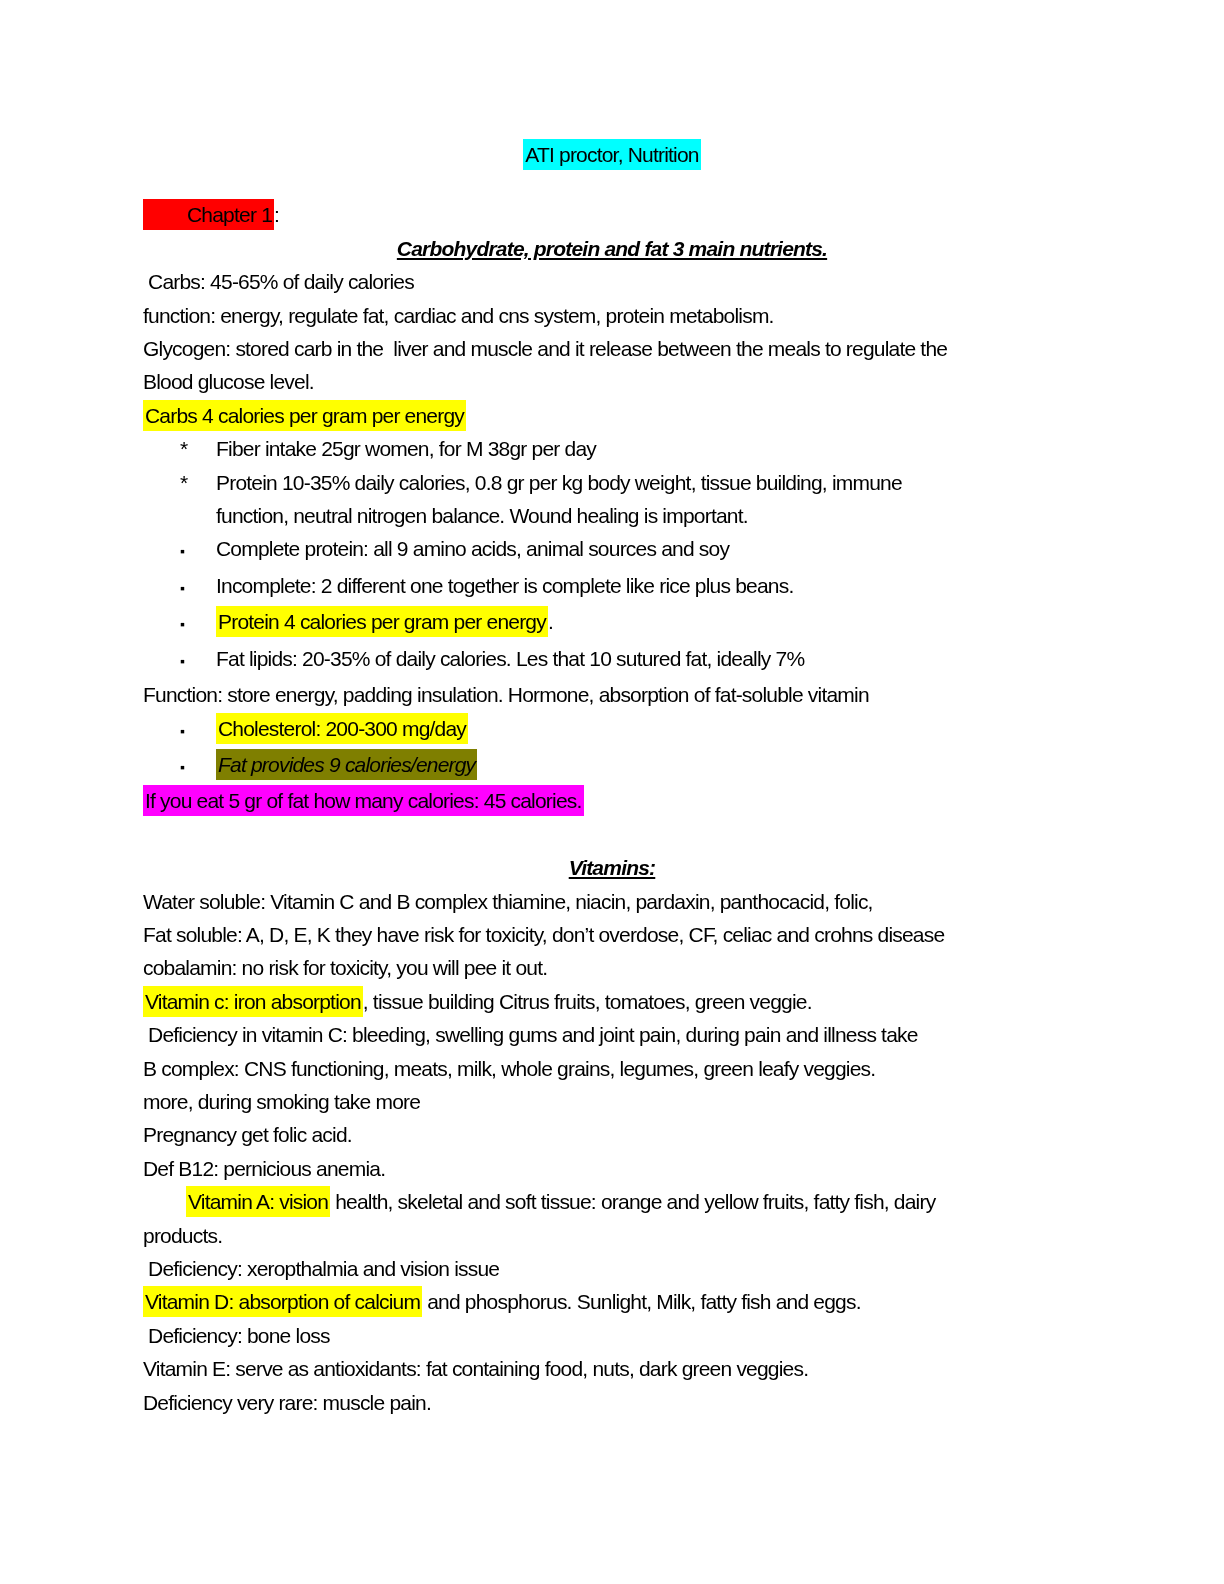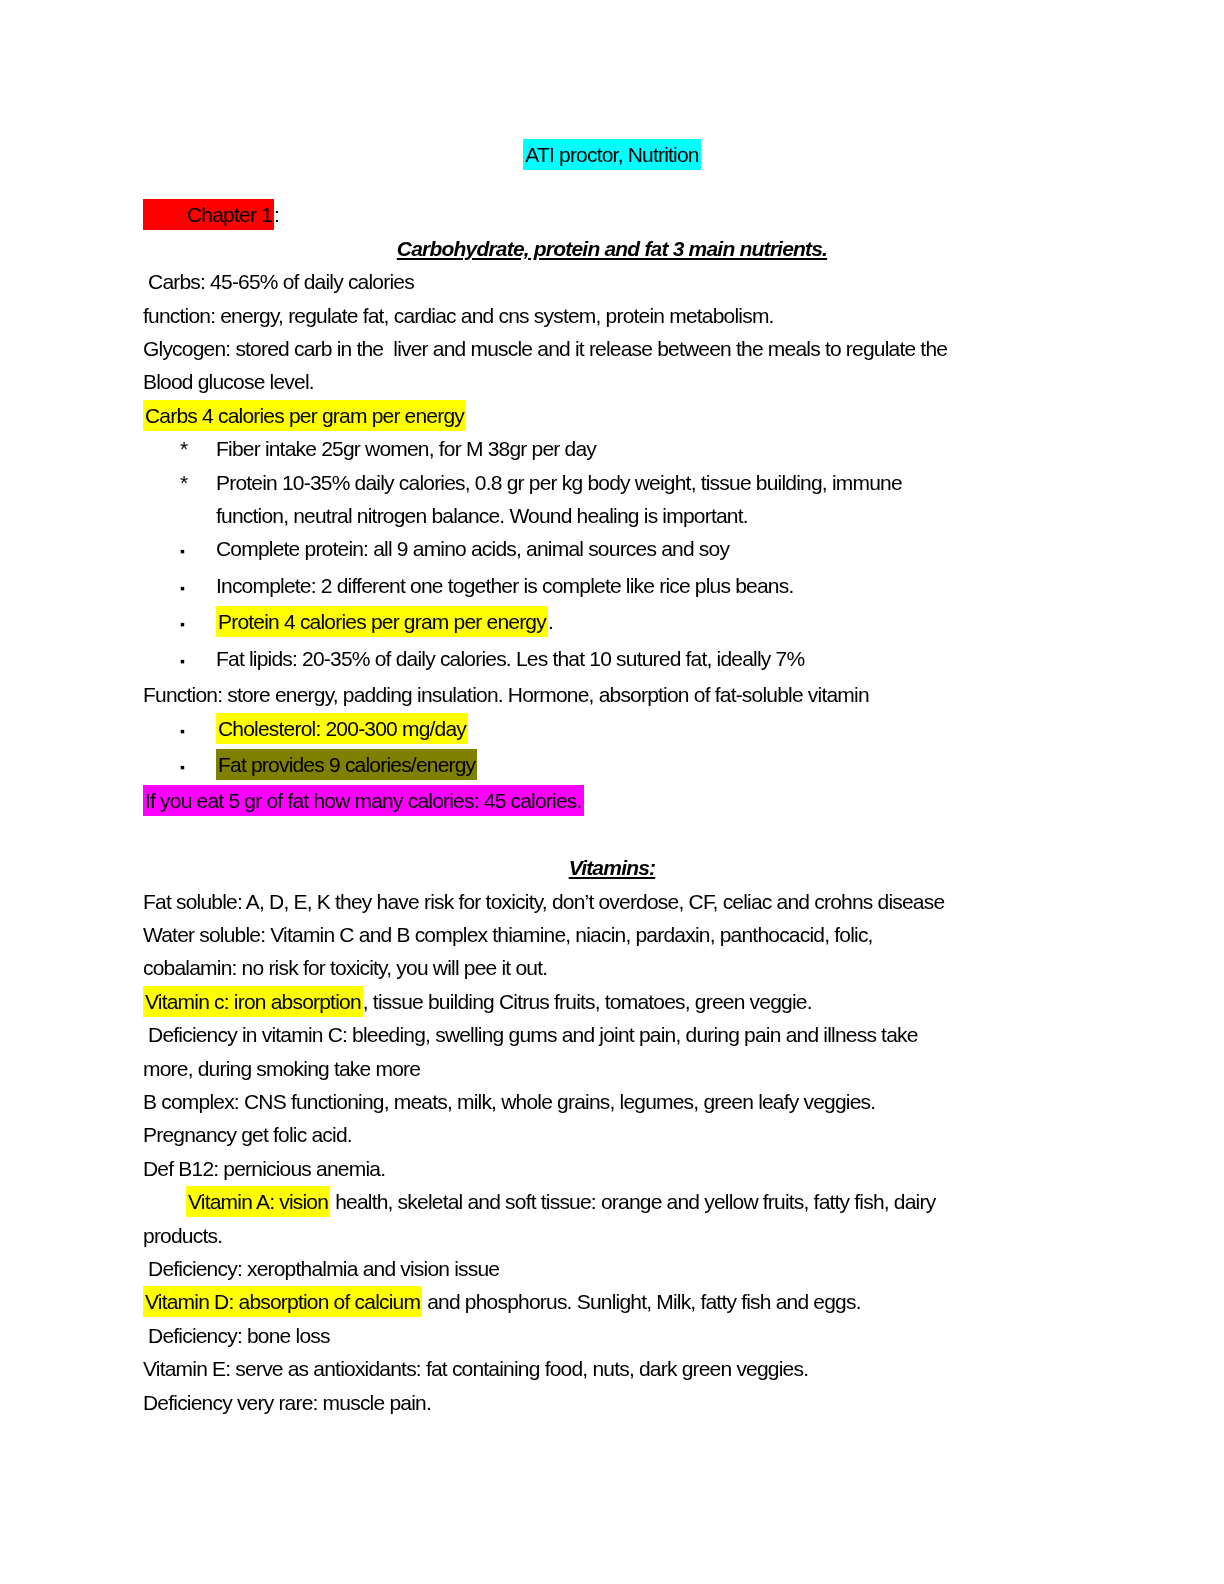--- a/index.html
+++ b/index.html
@@ -71,31 +71,31 @@
       <div class="line"><span class="hl" style="background-color: rgb(255, 255, 0);">Carbs 4 calories per gram per energy</span></div>
       <div class="line bulleted"><span class="marker">*</span><span>Fiber intake 25gr women, for M 38gr per day</span></div>
       <div class="line bulleted"><span class="marker">*</span><span>Protein 10-35% daily calories, 0.8 gr per kg body weight, tissue building, immune</span></div>
       <div class="line indent-text"><span>function, neutral nitrogen balance. Wound healing is important.</span></div>
       <div class="line bulleted"><span class="marker sq">▪</span><span>Complete protein: all 9 amino acids, animal sources and soy</span></div>
       <div class="line bulleted"><span class="marker sq">▪</span><span>Incomplete: 2 different one together is complete like rice plus beans.</span></div>
       <div class="line bulleted"><span class="marker sq">▪</span><span class="hl" style="background-color: rgb(255, 255, 0);">Protein 4 calories per gram per energy</span><span>.</span></div>
       <div class="line bulleted"><span class="marker sq">▪</span><span>Fat lipids: 20-35% of daily calories. Les that 10 sutured fat, ideally 7%</span></div>
       <div class="line"><span>Function: store energy, padding insulation. Hormone, absorption of fat-soluble vitamin</span></div>
       <div class="line bulleted"><span class="marker sq">▪</span><span class="hl" style="background-color: rgb(255, 255, 0);">Cholesterol: 200-300 mg/day</span></div>
-      <div class="line bulleted"><span class="marker sq">▪</span><span class="hl" style="background-color: rgb(127, 127, 0);">Fat provides 9 calories/energy</span></div>
+      <div class="line bulleted"><span class="marker sq">▪</span><span class="hl" style="background-color: rgb(127, 127, 0); font-style: italic;">Fat provides 9 calories/energy</span></div>
       <div class="line"><span class="hl" style="background-color: rgb(255, 0, 255);">If you eat 5 gr of fat how many calories: 45 calories.</span></div>
       <div class="line">&nbsp;</div>
       <div class="line center heading"><span>Vitamins:</span></div>
+      <div class="line"><span>Water soluble: Vitamin C and B complex thiamine, niacin, pardaxin, panthocacid, folic,</span></div>
       <div class="line"><span>Fat soluble: A, D, E, K they have risk for toxicity, don’t overdose, CF, celiac and crohns disease</span></div>
-      <div class="line"><span>Water soluble: Vitamin C and B complex thiamine, niacin, pardaxin, panthocacid, folic,</span></div>
       <div class="line"><span>cobalamin: no risk for toxicity, you will pee it out.</span></div>
       <div class="line"><span class="hl" style="background-color: rgb(255, 255, 0);">Vitamin c: iron absorption</span><span>, tissue building Citrus fruits, tomatoes, green veggie.</span></div>
       <div class="line"><span> Deficiency in vitamin C: bleeding, swelling gums and joint pain, during pain and illness take</span></div>
+      <div class="line"><span>B complex: CNS functioning, meats, milk, whole grains, legumes, green leafy veggies.</span></div>
       <div class="line"><span>more, during smoking take more</span></div>
-      <div class="line"><span>B complex: CNS functioning, meats, milk, whole grains, legumes, green leafy veggies.</span></div>
       <div class="line"><span>Pregnancy get folic acid.</span></div>
       <div class="line"><span>Def B12: pernicious anemia.</span></div>
       <div class="line"><span class="hl" style="background-color: rgb(255, 255, 0); margin-left: 43px;">Vitamin A: vision</span><span> health, skeletal and soft tissue: orange and yellow fruits, fatty fish, dairy</span></div>
       <div class="line"><span>products.</span></div>
       <div class="line"><span> Deficiency: xeropthalmia and vision issue</span></div>
       <div class="line"><span class="hl" style="background-color: rgb(255, 255, 0);">Vitamin D: absorption of calcium</span><span> and phosphorus. Sunlight, Milk, fatty fish and eggs.</span></div>
       <div class="line"><span> Deficiency: bone loss</span></div>
       <div class="line"><span>Vitamin E: serve as antioxidants: fat containing food, nuts, dark green veggies.</span></div>
       <div class="line"><span>Deficiency very rare: muscle pain.</span></div>
     </div>

